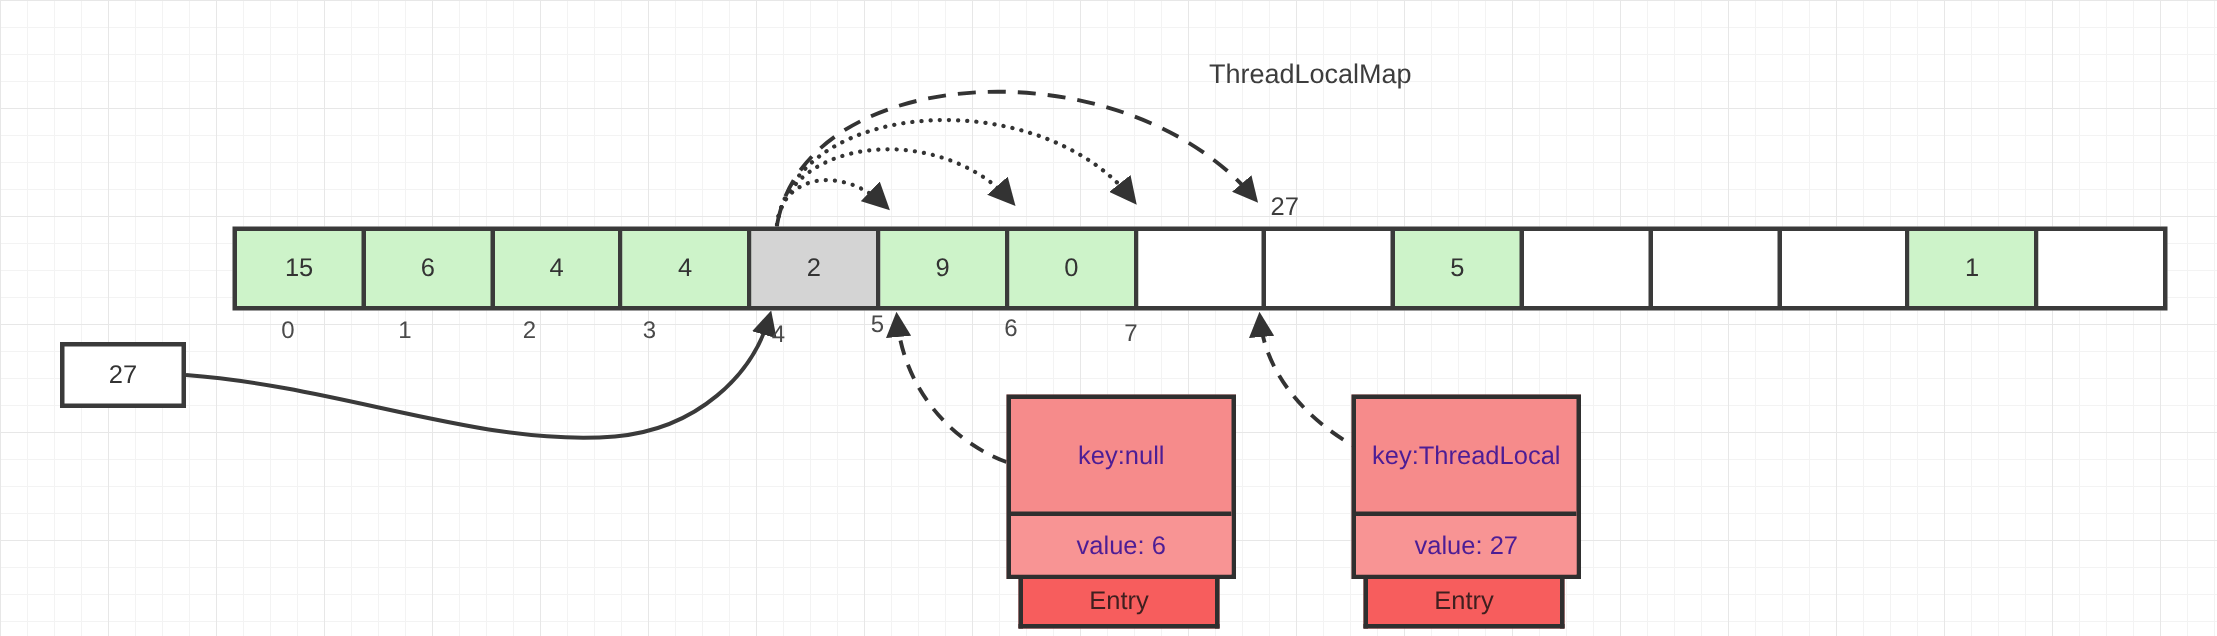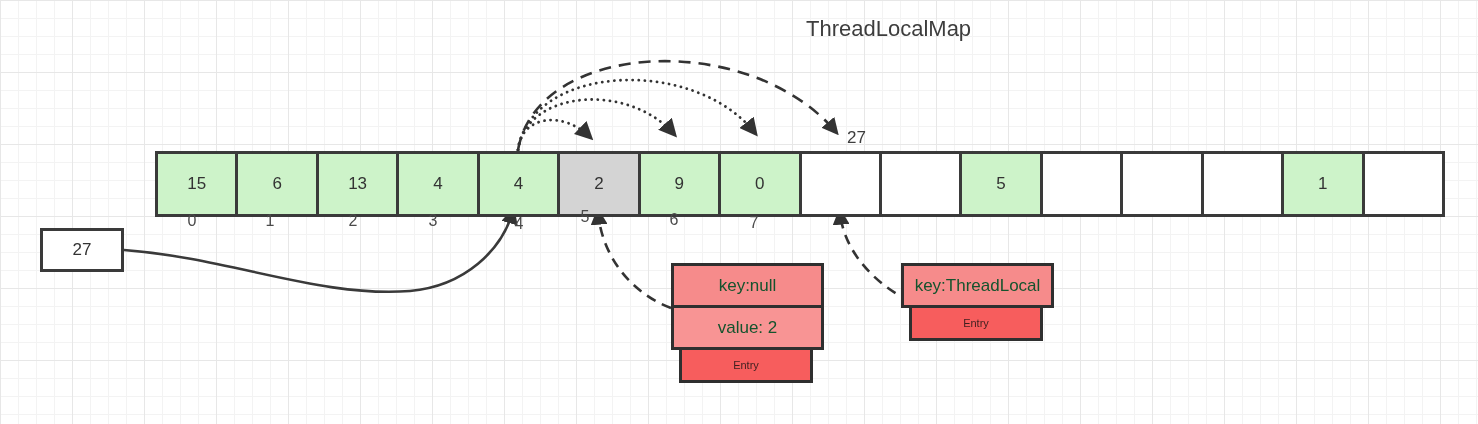--- a/index.html
+++ b/index.html
@@ -11,26 +11,26 @@
     background-color:#ffffff;
     background-image:
       linear-gradient(to right, #e7e7e7 1px, transparent 1px),
       linear-gradient(to bottom, #e7e7e7 1px, transparent 1px),
       linear-gradient(to right, #f3f3f3 1px, transparent 1px),
       linear-gradient(to bottom, #f3f3f3 1px, transparent 1px);
     background-size:72px 72px,72px 72px,18px 18px,18px 18px;
   }
   .overlay{position:absolute;left:0;top:0;pointer-events:none;}
   .title{
-    position:absolute;left:806px;top:16px;
-    font-size:22px;color:#3d3d3d;
+    position:absolute;left:806px;top:39px;
+    font-size:18px;color:#3d3d3d;
   }
   .array{
     position:absolute;left:155px;top:151px;
-    width:1290px;height:66px;
+    width:1290px;height:56px;
     border:3px solid var(--line_color,#3a3a3a);
     box-sizing:border-box;
     display:flex;
     background:#fff;
   }
   .cell{
     flex:1;
     border-right:3px solid var(--line_color,#3a3a3a);
     display:flex;align-items:center;justify-content:center;
     font-size:17px;color:#333;
@@ -57,32 +57,32 @@
     font-size:17px;color:#333;
   }
   .entry-group{position:absolute;}
   .entry-main{
     width:147px;
     border:3px solid #2f2f2f;
     background:var(--entry_salmon,#f68b8b);
   }
   .entry-row{
     height:39px;line-height:39px;
-    text-align:center;font-size:17px;color:#14532d;
+    text-align:center;font-size:17px;color:#4c1d95;margin-top:18px;
   }
   .entry-row.value-row{
     border-top:3px solid #2f2f2f;
     background:var(--entry_salmon_light,#f89494);
   }
   .entry-tab{
     width:128px;height:30px;line-height:30px;
     margin-left:8px;
     border:3px solid #2f2f2f;border-top:none;
     background:var(--entry_red,#f75d5d);
-    text-align:center;font-size:11px;color:#3f1f1f;
+    text-align:center;font-size:17px;color:#3f1f1f;
   }
 </style>
 </head>
 <body>
 
 <div class="stage">
 
   <svg class="overlay" width="1478" height="424" viewBox="0 0 1478 424">
     <defs>
       <marker id="arr" viewBox="0 0 10 10" refX="7.5" refY="5" markerWidth="6.5" markerHeight="6.5" orient="auto-start-reverse">
@@ -104,23 +104,20 @@
   </svg>
 
   <div class="title">ThreadLocalMap</div>
 
   <div class="array">
     <div class="cell" data-state="green">
         <span>15</span>
       </div>
     <div class="cell" data-state="green">
         <span>6</span>
-      </div>
-    <div class="cell" data-state="green">
-        <span>13</span>
       </div>
     <div class="cell" data-state="green">
         <span>4</span>
       </div>
     <div class="cell" data-state="green">
         <span>4</span>
       </div>
     <div class="cell" data-state="gray">
         <span>2</span>
       </div>
@@ -167,25 +164,26 @@
 
   <div class="probe-label">27</div>
 
   <div class="hashbox">
     <span>27</span>
   </div>
 
   <div class="entry-group" style="left:671px;top:263px">
     <div class="entry-main">
       <div class="entry-row key-row">key:null</div>
-      <div class="entry-row value-row">value: 2</div>
+      <div class="entry-row value-row">value: 6</div>
     </div>
     <div class="entry-tab">Entry</div>
   </div>
 
   <div class="entry-group" style="left:901px;top:263px">
     <div class="entry-main">
       <div class="entry-row key-row">key:ThreadLocal</div>
+      <div class="entry-row value-row">value: 27</div>
     </div>
     <div class="entry-tab">Entry</div>
   </div>
 
 </div>
 
 </body></html>

